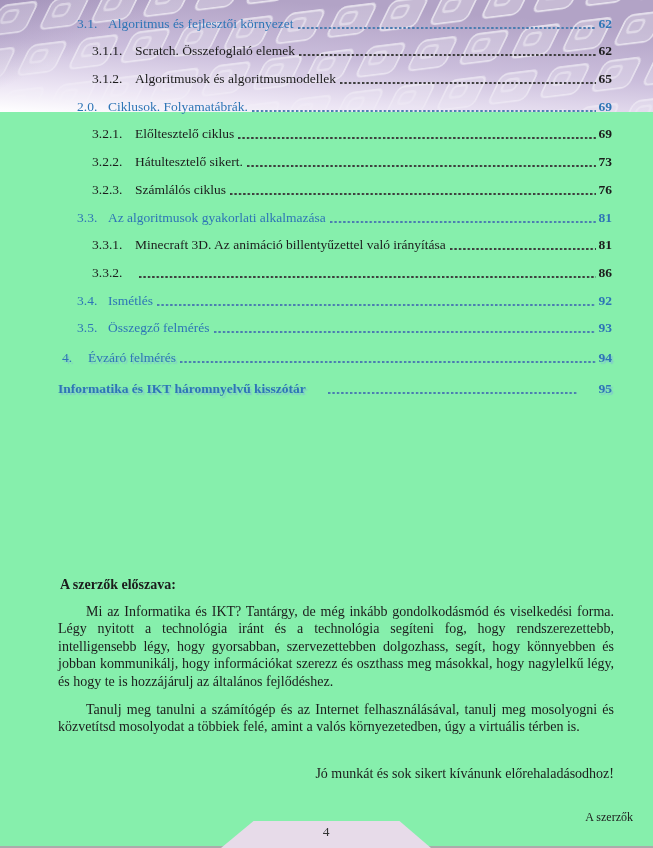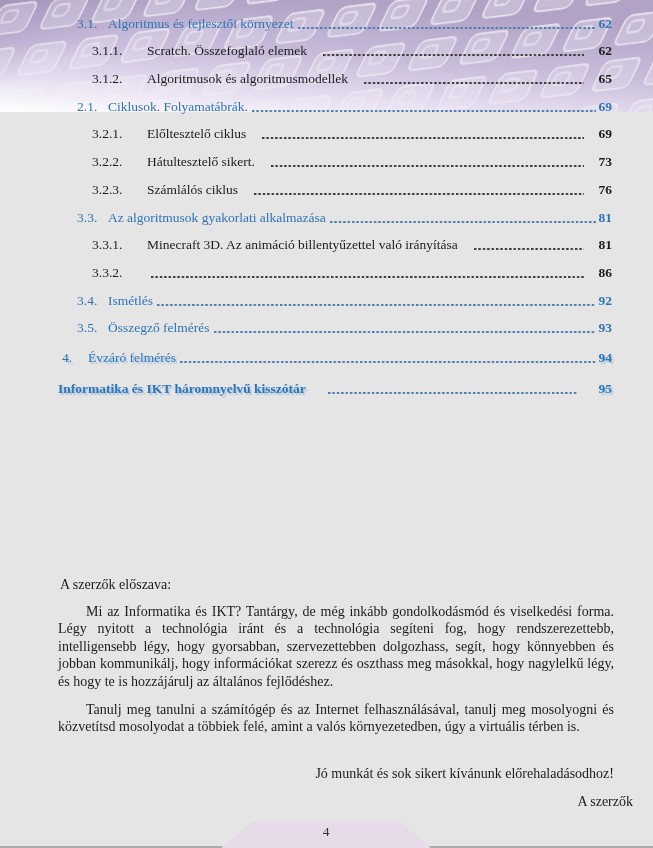--- a/index.html
+++ b/index.html
@@ -1,51 +1,51 @@
 <!DOCTYPE html>
 <html><head>
 <meta charset="utf-8">
 <style>
   html,body{margin:0;padding:0;background:#ffffff;}
   .page{
     position:relative;
     width:653px;height:848px;
-    background:#e5e5e5;
+    background:#86efac;
     overflow:hidden;
     font-family:"Liberation Serif","DejaVu Serif",serif;
   }
   
   .banner{position:absolute;top:0;left:0;width:653px;height:112px;z-index:1;}
   
   .toc{position:absolute;left:58px;top:4px;width:554px;z-index:2;}
   .toc-row{display:flex;align-items:flex-end;height:27.7px;font-size:13.5px;line-height:17px;box-sizing:border-box;}
   .toc-row .num{flex:none;}
   .toc-row .title{flex:none;white-space:nowrap;}
   .toc-row .pagenum{flex:none;padding-left:1px;font-weight:bold;}
   .lvl2{padding-left:19px;}  .lvl2 .num{width:31px;}
   .lvl3{padding-left:34px;}  .lvl3 .num{width:43px;}
   .lvl1{padding-left:4px;}   .lvl1 .num{width:26px;}
   .no-num{padding-left:0;gap:18px;}
   .row-gap{margin-top:2.5px;}
   .blue{color:#2E75B6;--dotc:#4a7cb0;}
-  .black{color:#1c1c1c;gap:12px;--dotc:#3c3c3c;}
+  .black{color:#1c1c1c;--dotc:#3c3c3c;}
   .bold{font-weight:bold;}
   .glow{text-shadow:1.8px 1.8px 1px rgba(125,175,225,.55);}
   .leader{
     flex:1 1 auto;height:4px;margin:0 2px 2px 4px;min-width:10px;
     background-image:radial-gradient(circle at 1.2px 2px,var(--dotc) 1px,rgba(0,0,0,0) 1.45px);
     background-size:4.4px 4px;background-repeat:repeat-x;
   }
   
   .foreword{position:absolute;left:58px;top:576px;width:556px;z-index:2;color:#1c1c1c;}
-  .fw-heading{font-weight:normal;font-size:14px;line-height:17.6px;margin:0 0 9px 2px;}
+  .fw-heading{font-weight:bold;font-size:14px;line-height:17.6px;margin:0 0 9px 2px;}
   .fw-p{margin:0;text-align:justify;font-size:14px;line-height:17.6px;text-indent:28px;}
   .fw-p + .fw-p{margin-top:10px;}
   .fw-closing{margin-top:29px;text-align:right;font-size:14px;line-height:17.6px;}
-  .fw-signature{margin-top:11px;text-align:right;font-size:14px;line-height:17.6px;margin-right:-19px;}
+  .fw-signature{margin-top:27px;text-align:right;font-size:12px;line-height:17.6px;margin-right:-19px;}
   
   .bottom-line{position:absolute;left:0;bottom:0;width:653px;height:2px;background:#ababab;z-index:3;}
   .trapezoid{
     position:absolute;left:221px;bottom:0;width:210px;height:27px;z-index:4;
     background:#e7dbe9;
     clip-path:polygon(15.5% 0,85% 0,100% 100%,0 100%);
   }
   .trapezoid .pgnum{display:block;text-align:center;margin-top:3px;font-size:13.5px;color:#333;}
 </style>
 </head>
@@ -102,21 +102,21 @@
     </div>
 
     <div class="toc-row lvl3 black">
       <span class="num">3.1.2.</span>
       <span class="title">Algoritmusok és algoritmusmodellek</span>
       <span class="leader"></span>
       <span class="pagenum">65</span>
     </div>
 
     <div class="toc-row lvl2 blue">
-      <span class="num">2.1.</span>
+      <span class="num">2.0.</span>
       <span class="title">Ciklusok. Folyamatábrák.</span>
       <span class="leader"></span>
       <span class="pagenum">69</span>
     </div>
 
     <div class="toc-row lvl3 black">
       <span class="num">3.2.1.</span>
       <span class="title">Előltesztelő ciklus</span>
       <span class="leader"></span>
       <span class="pagenum">69</span>

